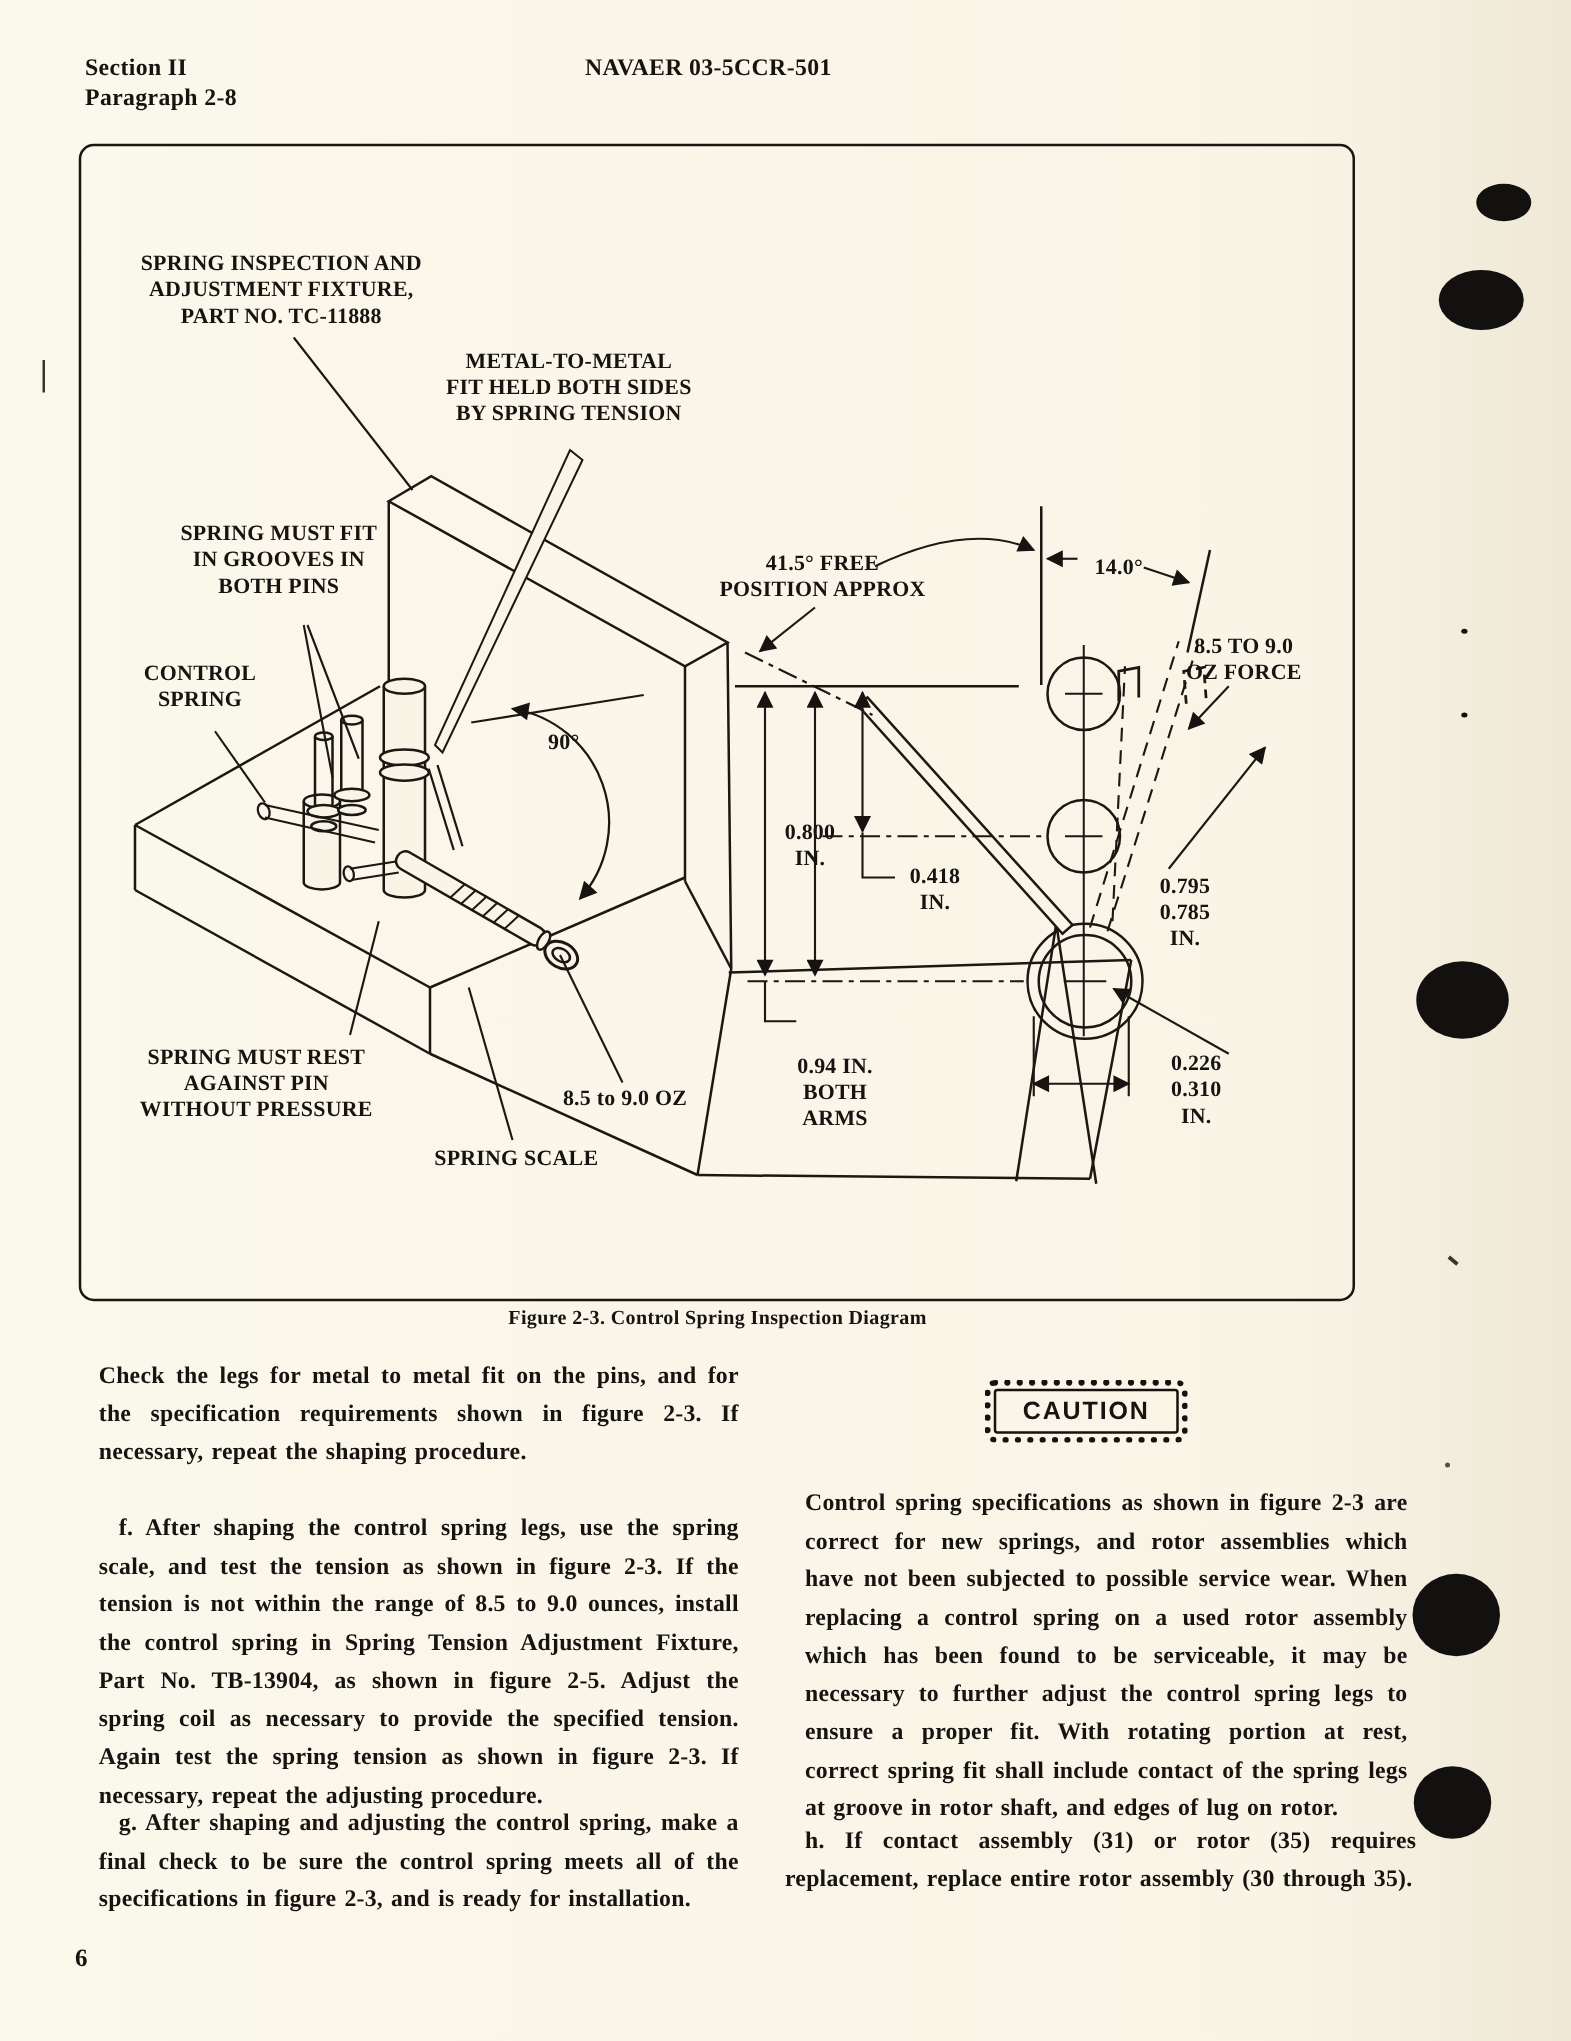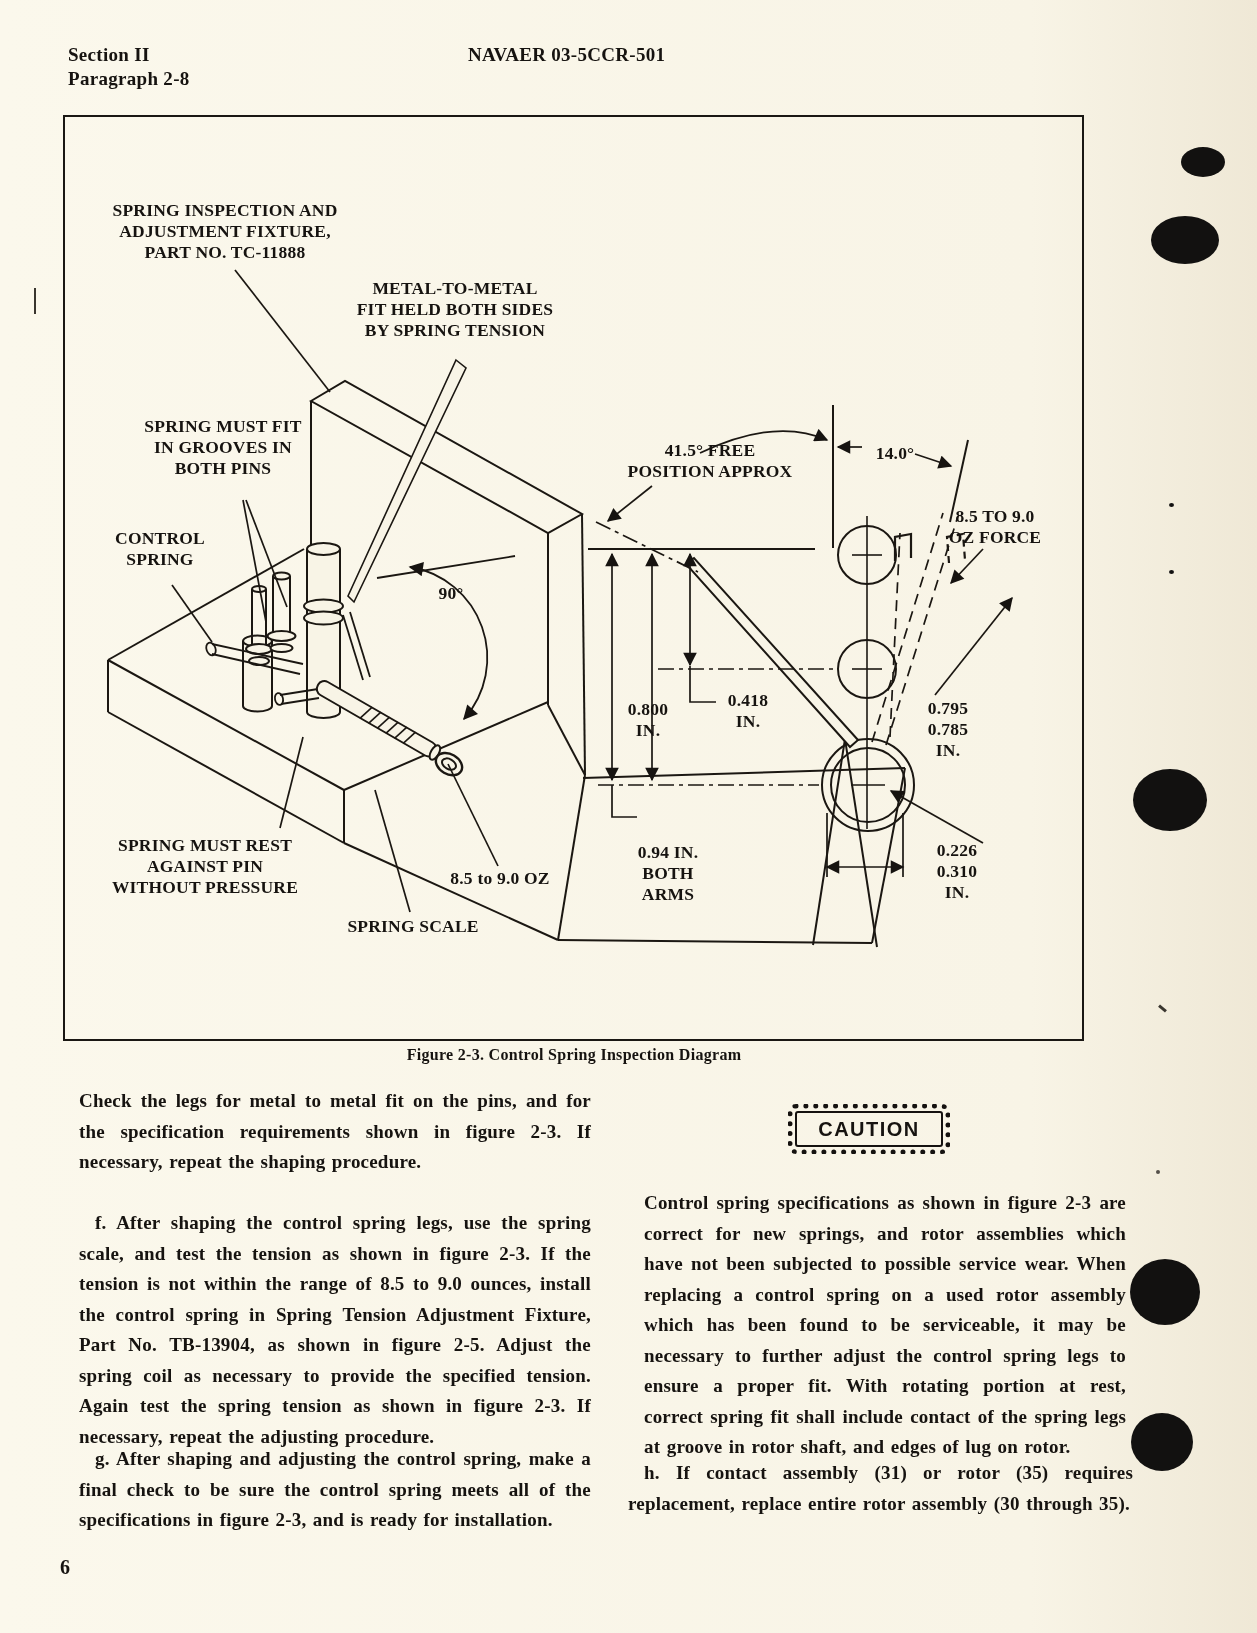--- a/index.html
+++ b/index.html
@@ -33,21 +33,21 @@
   .pagenum{font-size:20px;font-weight:bold;}
   svg{position:absolute;left:0;top:0;}
 </style>
 </head>
 <body>
 
 <div class="abs hdr" style="left:68px;top:44px;">Section II</div>
 <div class="abs hdr" style="left:68px;top:68px;">Paragraph 2-8</div>
 <div class="abs hdr" style="left:468px;top:44px;">NAVAER 03-5CCR-501</div>
 
-<div class="abs fig-box" style="left:63px;top:115px;width:1017px;height:922px;">
+<div class="abs fig-box" style="left:63px;top:115px;width:1017px;height:922px;border-radius:12px;">
 
   <svg width="1018" height="923" viewBox="0 0 1018 923">
     <defs>
       <marker id="ah" viewBox="0 0 10 10" refX="9" refY="5" markerWidth="9" markerHeight="8" orient="auto-start-reverse">
         <path d="M0,0 L10,5 L0,10 z" fill="#161310"></path>
       </marker>
     </defs>
     <g stroke="#1b1712" fill="none" stroke-width="2">
 
       <polygon points="246,284 280,264 517,397 483,416"></polygon>
@@ -181,26 +181,26 @@
 PART NO. TC-11888</div>
   <div class="abs fig-label" style="left:270px;top:161px;width:240px;">METAL-TO-METAL
 FIT HELD BOTH SIDES
 BY SPRING TENSION</div>
   <div class="abs fig-label" style="left:48px;top:299px;width:220px;">SPRING MUST FIT
 IN GROOVES IN
 BOTH PINS</div>
   <div class="abs fig-label" style="left:25px;top:411px;width:140px;">CONTROL
 SPRING</div>
   <div class="abs fig-label" style="left:346px;top:466px;width:80px;">90°</div>
-  <div class="abs fig-label" style="left:540px;top:323px;width:210px;">41.5° FREE
+  <div class="abs fig-label" style="left:488px;top:323px;width:210px;">41.5° FREE
 POSITION APPROX</div>
   <div class="abs fig-label" style="left:785px;top:326px;width:90px;">14.0°</div>
   <div class="abs fig-label" style="left:860px;top:389px;width:140px;">8.5 TO 9.0
 OZ FORCE</div>
-  <div class="abs fig-label" style="left:538px;top:538px;width:90px;margin-top:44px;">0.800
+  <div class="abs fig-label" style="left:538px;top:538px;width:90px;">0.800
 IN.</div>
   <div class="abs fig-label" style="left:638px;top:573px;width:90px;">0.418
 IN.</div>
   <div class="abs fig-label" style="left:838px;top:581px;width:90px;">0.795
 0.785
 IN.</div>
   <div class="abs fig-label" style="left:543px;top:693px;width:120px;margin-top:32px;">0.94 IN.
 BOTH
 ARMS</div>
   <div class="abs fig-label" style="left:847px;top:723px;width:90px;">0.226

